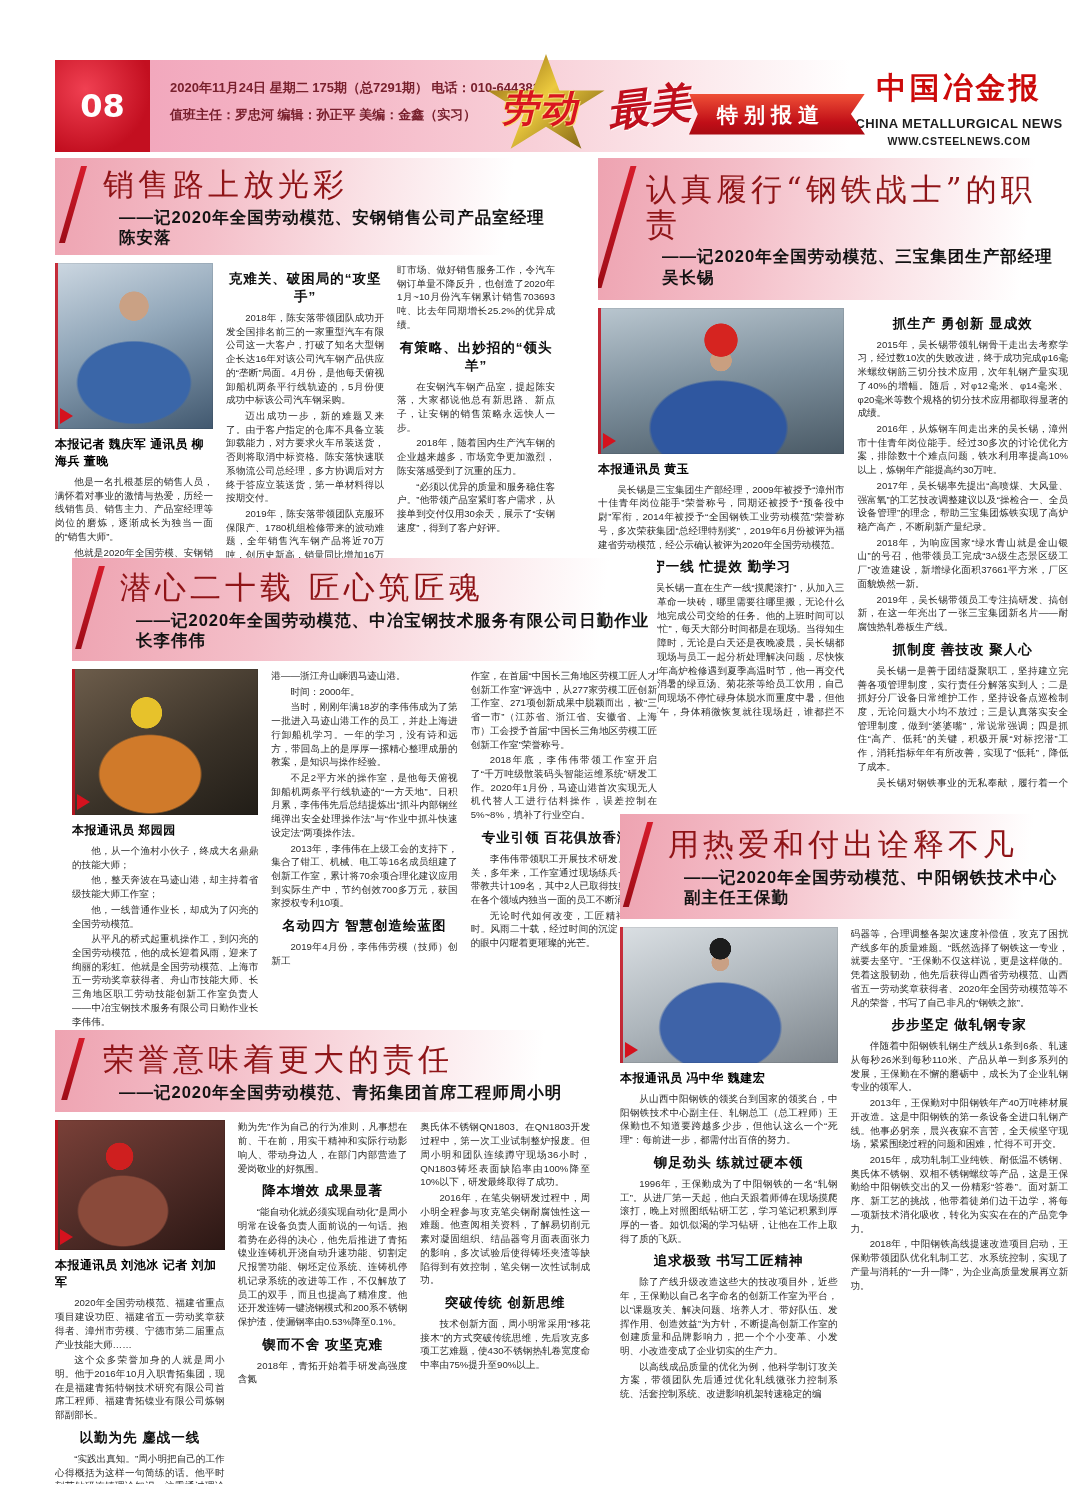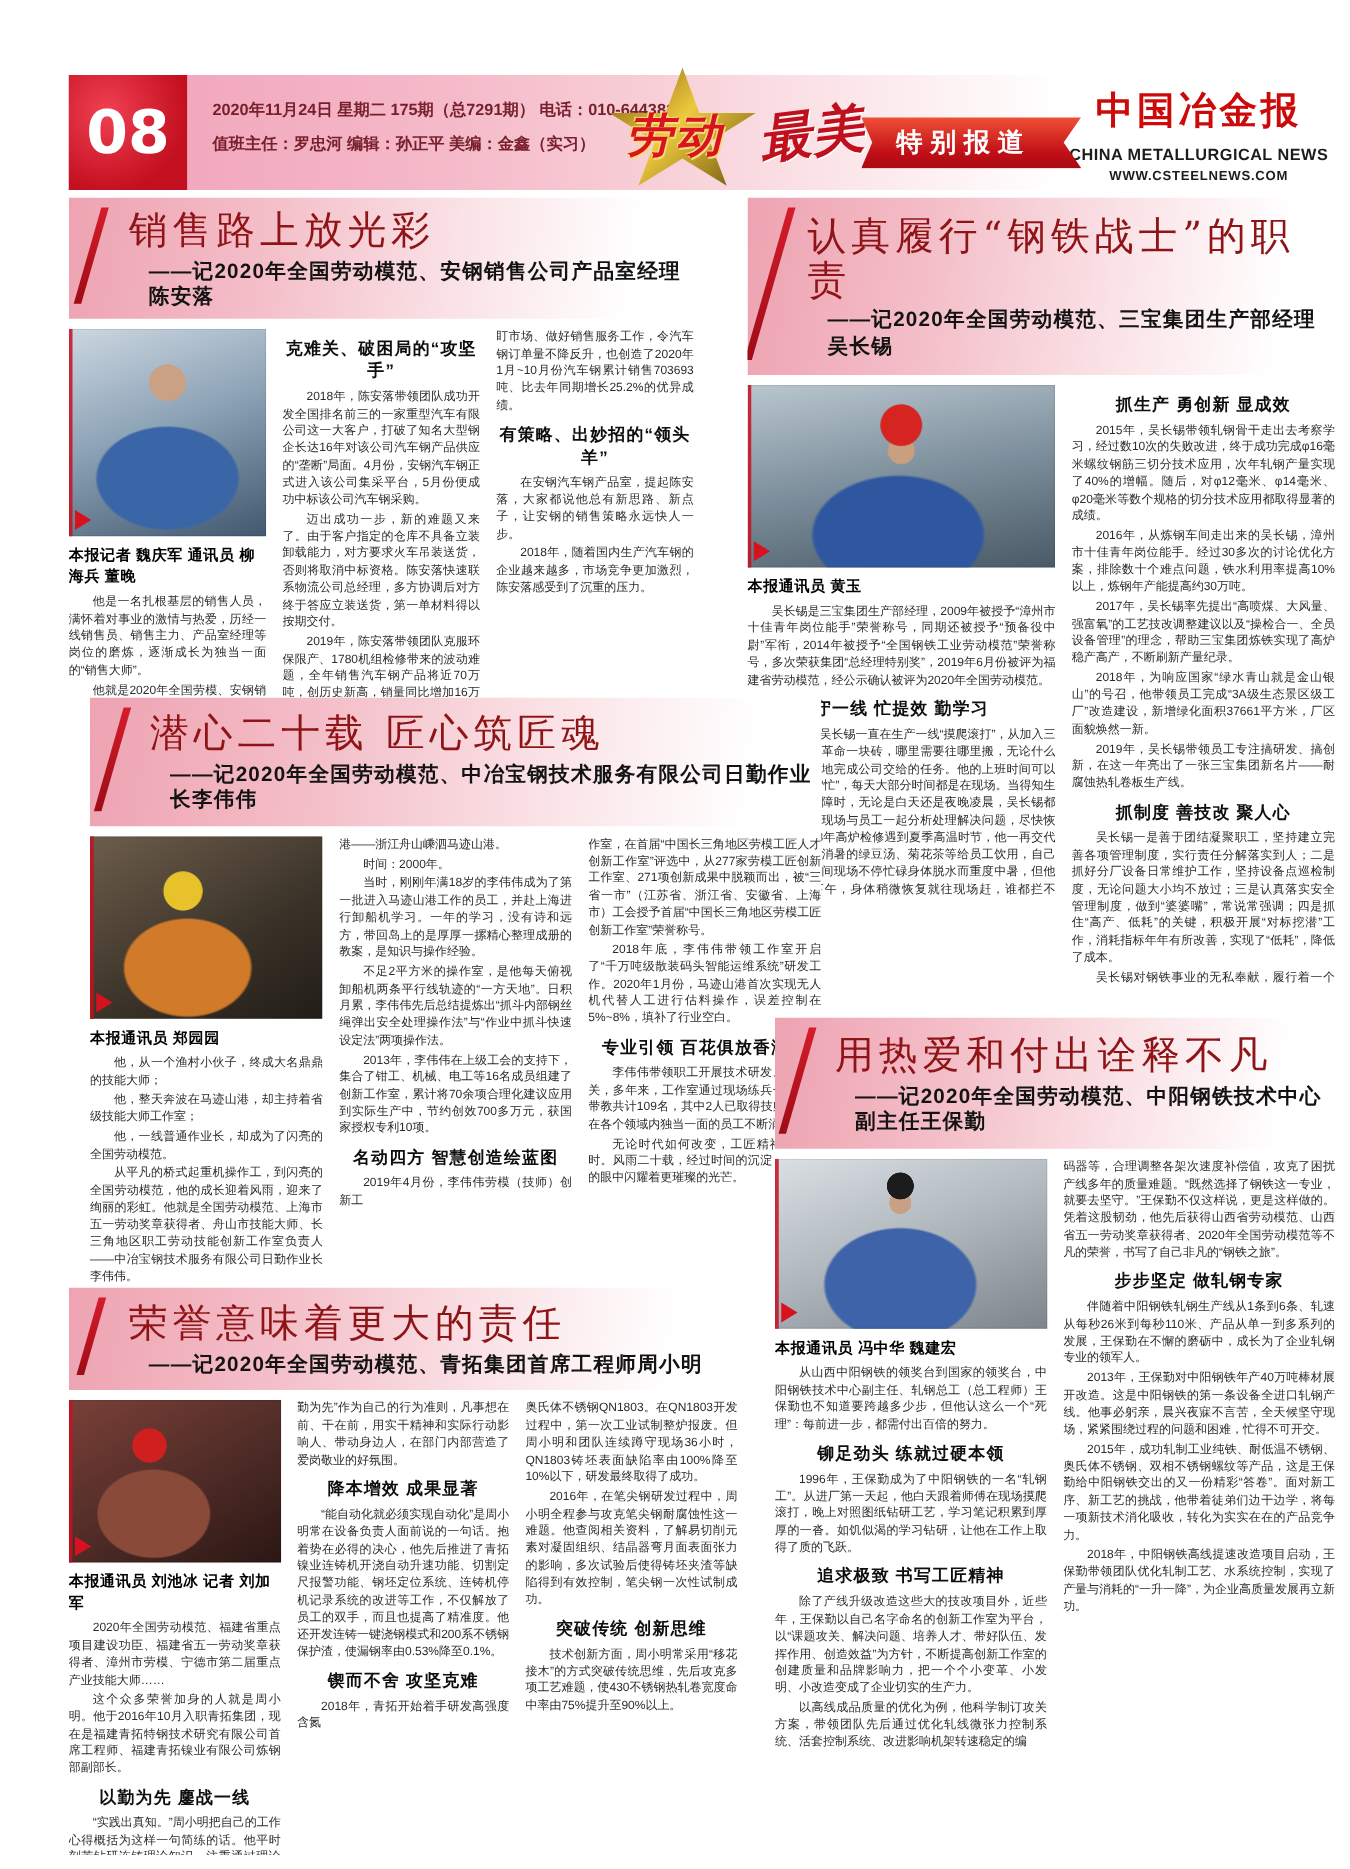--- a/index.html
+++ b/index.html
@@ -4,21 +4,21 @@
 <style>
   html,body{margin:0;padding:0;}
   body{
     width:1080px;height:1495px;position:relative;background:#ffffff;
     font-family:"Liberation Sans","DejaVu Sans",sans-serif;overflow:hidden;
   }
   
   .masthead{position:absolute;left:55px;top:60px;width:1013px;height:92px;display:flex;}
   .pagenum{width:95px;height:92px;flex:0 0 95px;
     background:radial-gradient(circle at 32% 32%,#f04052,#c30f20 72%);
-    color:#fff;font-weight:bold;font-size:48px;line-height:92px;text-align:center;
+    color:#fff;font-weight:bold;font-size:32px;line-height:92px;text-align:center;
     font-family:"DejaVu Sans",sans-serif;}
   .band{flex:1;position:relative;
     background:linear-gradient(90deg,#f2a8bd,#f5bac9 30%,#f8d0d8 55%,#fcebee 80%,#ffffff);
     padding:15px 0 0 20px;}
   .dateline,.staffline{color:#78202d;font-size:13px;font-weight:bold;line-height:2.05;white-space:nowrap;}
   .banner{position:absolute;left:335px;top:-4px;height:102px;display:flex;align-items:center;}
   .star-wrap{position:relative;width:126px;height:102px;flex:0 0 126px;}
   .star{position:absolute;left:0;top:-2px;width:122px;height:104px;
     clip-path:polygon(50% 0,61% 35%,98% 35%,68% 57%,79% 91%,50% 70%,21% 91%,32% 57%,2% 35%,39% 35%);
     background:linear-gradient(135deg,#7c5208,#ecca3e 45%,#5e4206);}
@@ -129,29 +129,30 @@
   </header>
   <div class="cols">
       <div class="col">
         <div class="photo ph1"></div>
         <div class="caption">本报记者 魏庆军 通讯员 柳海兵 董晚</div>
         <p class="para">他是一名扎根基层的销售人员，满怀着对事业的激情与热爱，历经一线销售员、销售主力、产品室经理等岗位的磨炼，逐渐成长为独当一面的“销售大师”。</p>
         <p class="para">他就是2020年全国劳模、安钢销售公司汽车和工程机械产品室经理陈安落。多年来，他以踏实的工作作风、优异的营销服务，使安钢高强度汽车钢产品市场占有率连续多年走在全国前列。</p>
       </div>
       <div class="col">
         <h4 class="sec-head">克难关、破困局的“攻坚手”</h4>
-        <p class="para">2018年，陈安落带领团队成功开发全国排名前三的一家重型汽车有限公司这一大客户，打破了知名大型钢企长达16年对该公司汽车钢产品供应的“垄断”局面。4月份，安钢汽车钢正式进入该公司集采平台，5月份便成功中标该公司汽车钢采购。</p>
+        <p class="para">2018年，陈安落带领团队成功开发全国排名前三的一家重型汽车有限公司这一大客户，打破了知名大型钢企长达16年对该公司汽车钢产品供应的“垄断”局面。4月份，是他每天俯视卸船机两条平行线轨迹的，5月份便成功中标该公司汽车钢采购。</p>
         <p class="para">迈出成功一步，新的难题又来了。由于客户指定的仓库不具备立装卸载能力，对方要求火车吊装送货，否则将取消中标资格。陈安落快速联系物流公司总经理，多方协调后对方终于答应立装送货，第一单材料得以按期交付。</p>
         <p class="para">2019年，陈安落带领团队克服环保限产、1780机组检修带来的波动难题，全年销售汽车钢产品将近70万吨，创历史新高，销量同比增加16万吨，600L大梁钢销量大幅增长。</p>
       </div>
       <div class="col">
         <p class="para ni">盯市场、做好销售服务工作，令汽车钢订单量不降反升，也创造了2020年1月~10月份汽车钢累计销售703693吨、比去年同期增长25.2%的优异成绩。</p>
         <h4 class="sec-head">有策略、出妙招的“领头羊”</h4>
         <p class="para">在安钢汽车钢产品室，提起陈安落，大家都说他总有新思路、新点子，让安钢的销售策略永远快人一步。</p>
         <p class="para">2018年，随着国内生产汽车钢的企业越来越多，市场竞争更加激烈，陈安落感受到了沉重的压力。</p>
+        <p class="para">“必须以优异的质量和服务稳住客户。”他带领产品室紧盯客户需求，从接单到交付仅用30余天，展示了“安钢速度”，得到了客户好评。</p>
       </div>
     </div>
 </section>
 
 <section class="article" id="a2">
   <header class="hl">
     <span class="slash"></span>
     <h2>认真履行“钢铁战士”的职责</h2>
     <h3>——记2020年全国劳动模范、三宝集团生产部经理吴长锡</h3>
   </header>

